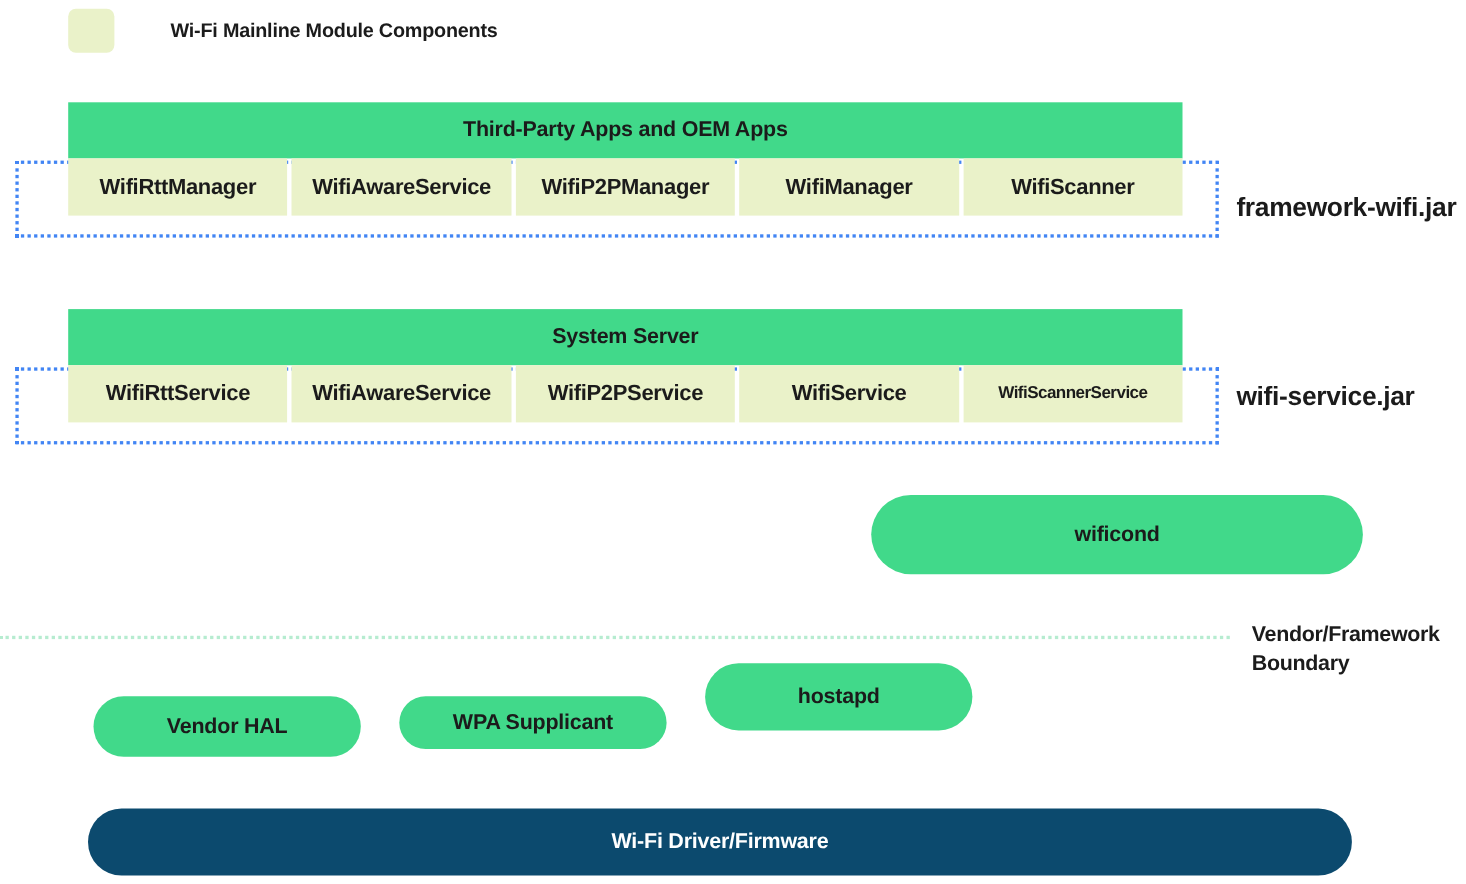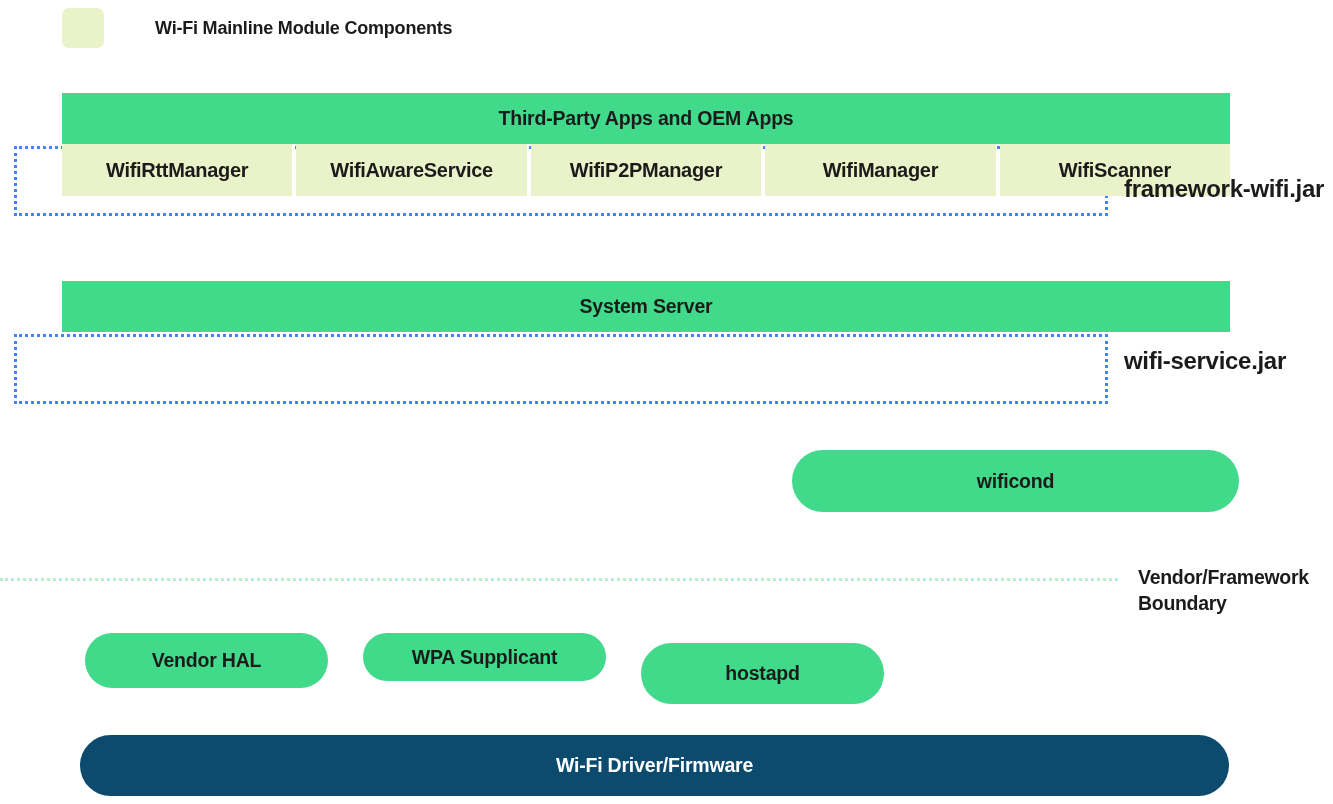--- a/index.html
+++ b/index.html
@@ -26,21 +26,21 @@
   }
   #legend .legend-text {
     margin-left: 51px;
     font-size: 18px;
     font-weight: bold;
     letter-spacing: -0.2px;
     white-space: nowrap;
   }
 
   
-  .band { left: 62px; width: 1168px; }
+  .band { left: 62px; width: 1013px; }
   .band-header {
     height: 51px;
     background: #41d98a;
     display: flex;
     align-items: center;
     justify-content: center;
     font-size: 19.5px;
     font-weight: bold;
     letter-spacing: -0.2px;
   }
@@ -132,39 +132,46 @@
     <div class="cell">WifiScanner</div>
   </div>
 </div>
 
 <div class="abs jar-label" style="left:1124px; top:175px;">framework-wifi.jar</div>
 
 <div class="abs jar-box" style="top:334px; height:70px;"></div>
 
 <div class="abs band" style="top:281px;">
   <div class="band-header">System Server</div>
+  <div class="band-cells">
+    <div class="cell">WifiRttService</div>
+    <div class="cell">WifiAwareService</div>
+    <div class="cell">WifiP2PService</div>
+    <div class="cell">WifiService</div>
+    <div class="cell small">WifiScannerService</div>
+  </div>
 </div>
 
 <div class="abs jar-label" style="left:1124px; top:347px;">wifi-service.jar</div>
 
-<div class="abs pill" style="left:792px; top:450px; width:447px; height:62px;text-align:center;">
+<div class="abs pill" style="left:792px; top:450px; width:447px; height:72px;text-align:center;">
   <span>wificond</span>
 </div>
 
 <div class="abs" id="boundary-line"></div>
 <div class="abs" id="boundary-label">
   <div>Vendor/Framework</div>
   <div>Boundary</div>
 </div>
 
 <div class="abs pill" style="left:85px; top:633px; width:243px; height:55px;">
   <span>Vendor HAL</span>
 </div>
 <div class="abs pill" style="left:363px; top:633px; width:243px; height:48px;">
   <span>WPA Supplicant</span>
 </div>
-<div class="abs pill" style="left:641px; top:643px; width:243px; height:61px;">
+<div class="abs pill" style="left:641px; top:603px; width:243px; height:61px;">
   <span>hostapd</span>
 </div>
 
 <div class="abs pill blue" style="left:80px; top:735px; width:1149px; height:61px;">
   <span>Wi-Fi Driver/Firmware</span>
 </div>
 
 </body></html>

